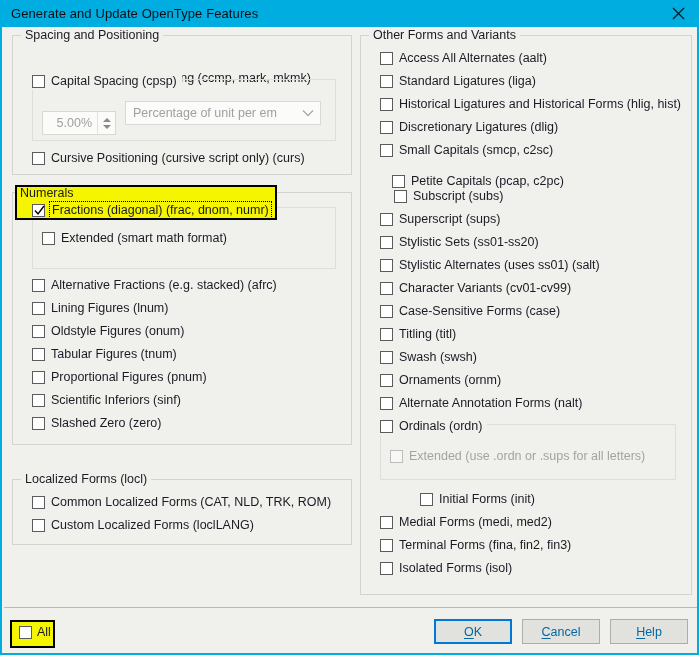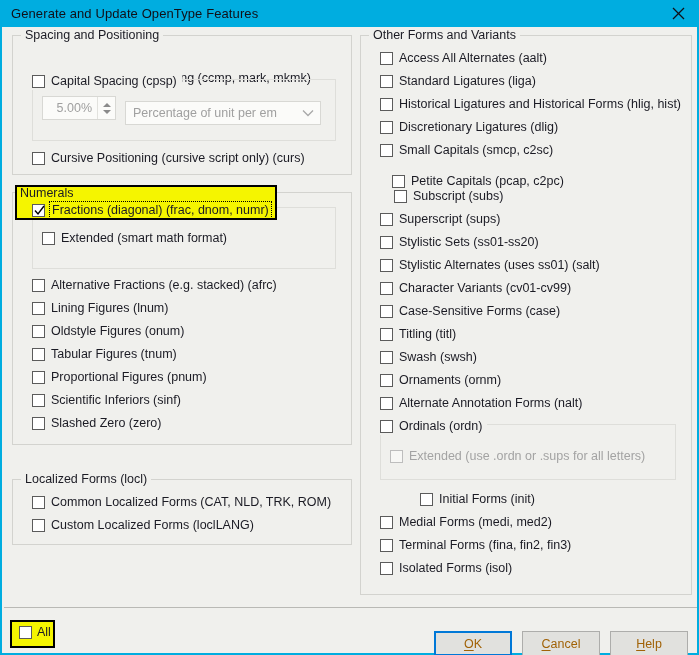--- a/index.html
+++ b/index.html
@@ -221,26 +221,25 @@
   }
   .btn {
     position: absolute;
     top: 11px;
     width: 78px;
     height: 25px;
     box-sizing: border-box;
     background: #e1e1de;
     border: 1px solid #adadab;
     font-size: 12.5px;
-    color: #a16207;
+    color: #0369a1;
     display: flex;
     align-items: center;
     justify-content: center;
     cursor: default;
-    margin-top: 12px;
   }
   .btn.default {
     border: 2px solid #0078d7;
   }
   .btn u { text-underline-offset: 2px; }
   #btn-ok     { left: 430px; }
   #btn-cancel { left: 518px; }
   #btn-help   { left: 606px; }
 
   #all-cb {
@@ -280,21 +279,21 @@
         <span class="box"></span>
         <span class="lbl">Anchor Based Positioning (ccmp, mark, mkmk)</span>
       </div>
 
       <div class="subgroup" style="left:20px; top:52px; width:304px; height:62px;"></div>
       <div class="cb" style="left:20px; top:45px; background:#f0f0ed; padding-right:5px;">
         <span class="box"></span>
         <span class="lbl">Capital Spacing (cpsp)</span>
       </div>
 
-      <div class="spinner" style="left:30px; top:69px;">
+      <div class="spinner" style="left:30px; top:84px;">
         <span class="val">5.00%</span>
         <span class="arrows">
           <span class="ar-up"></span>
           <span class="ar-dn"></span>
         </span>
       </div>
 
       <div class="combo" style="left:113px; top:74px;">
         <span class="val">Percentage of unit per em</span>
         <span class="chev">

